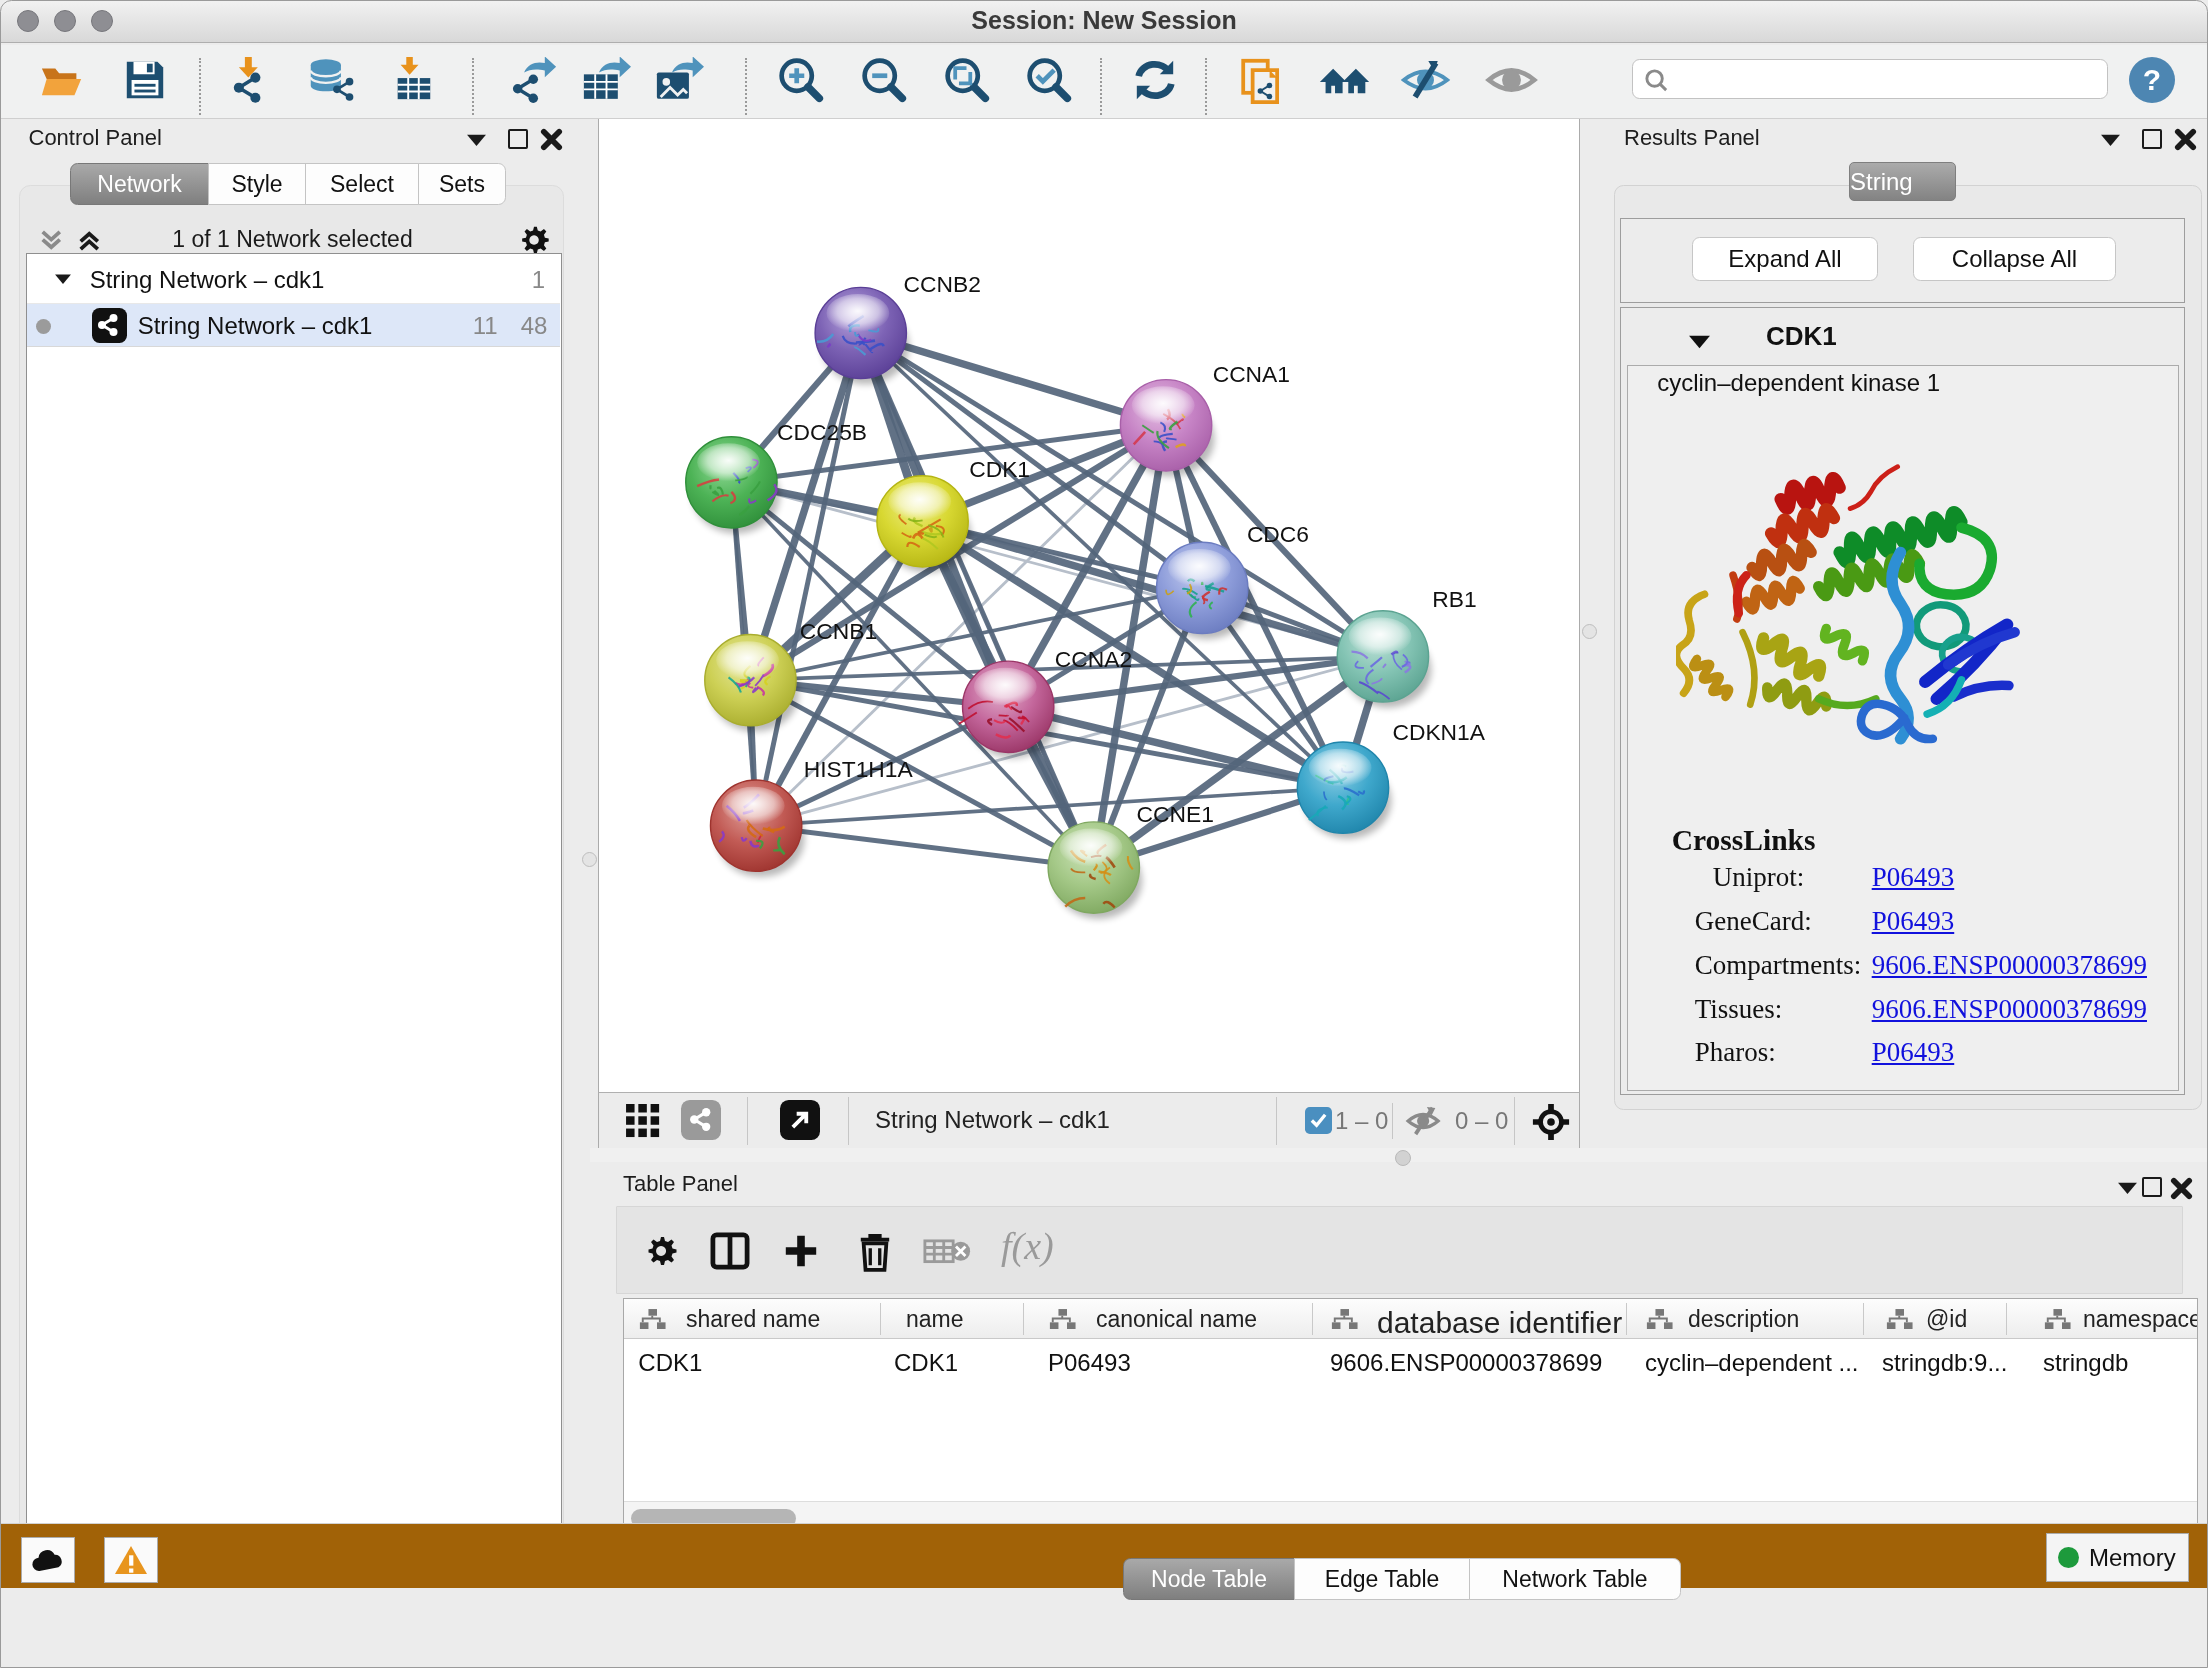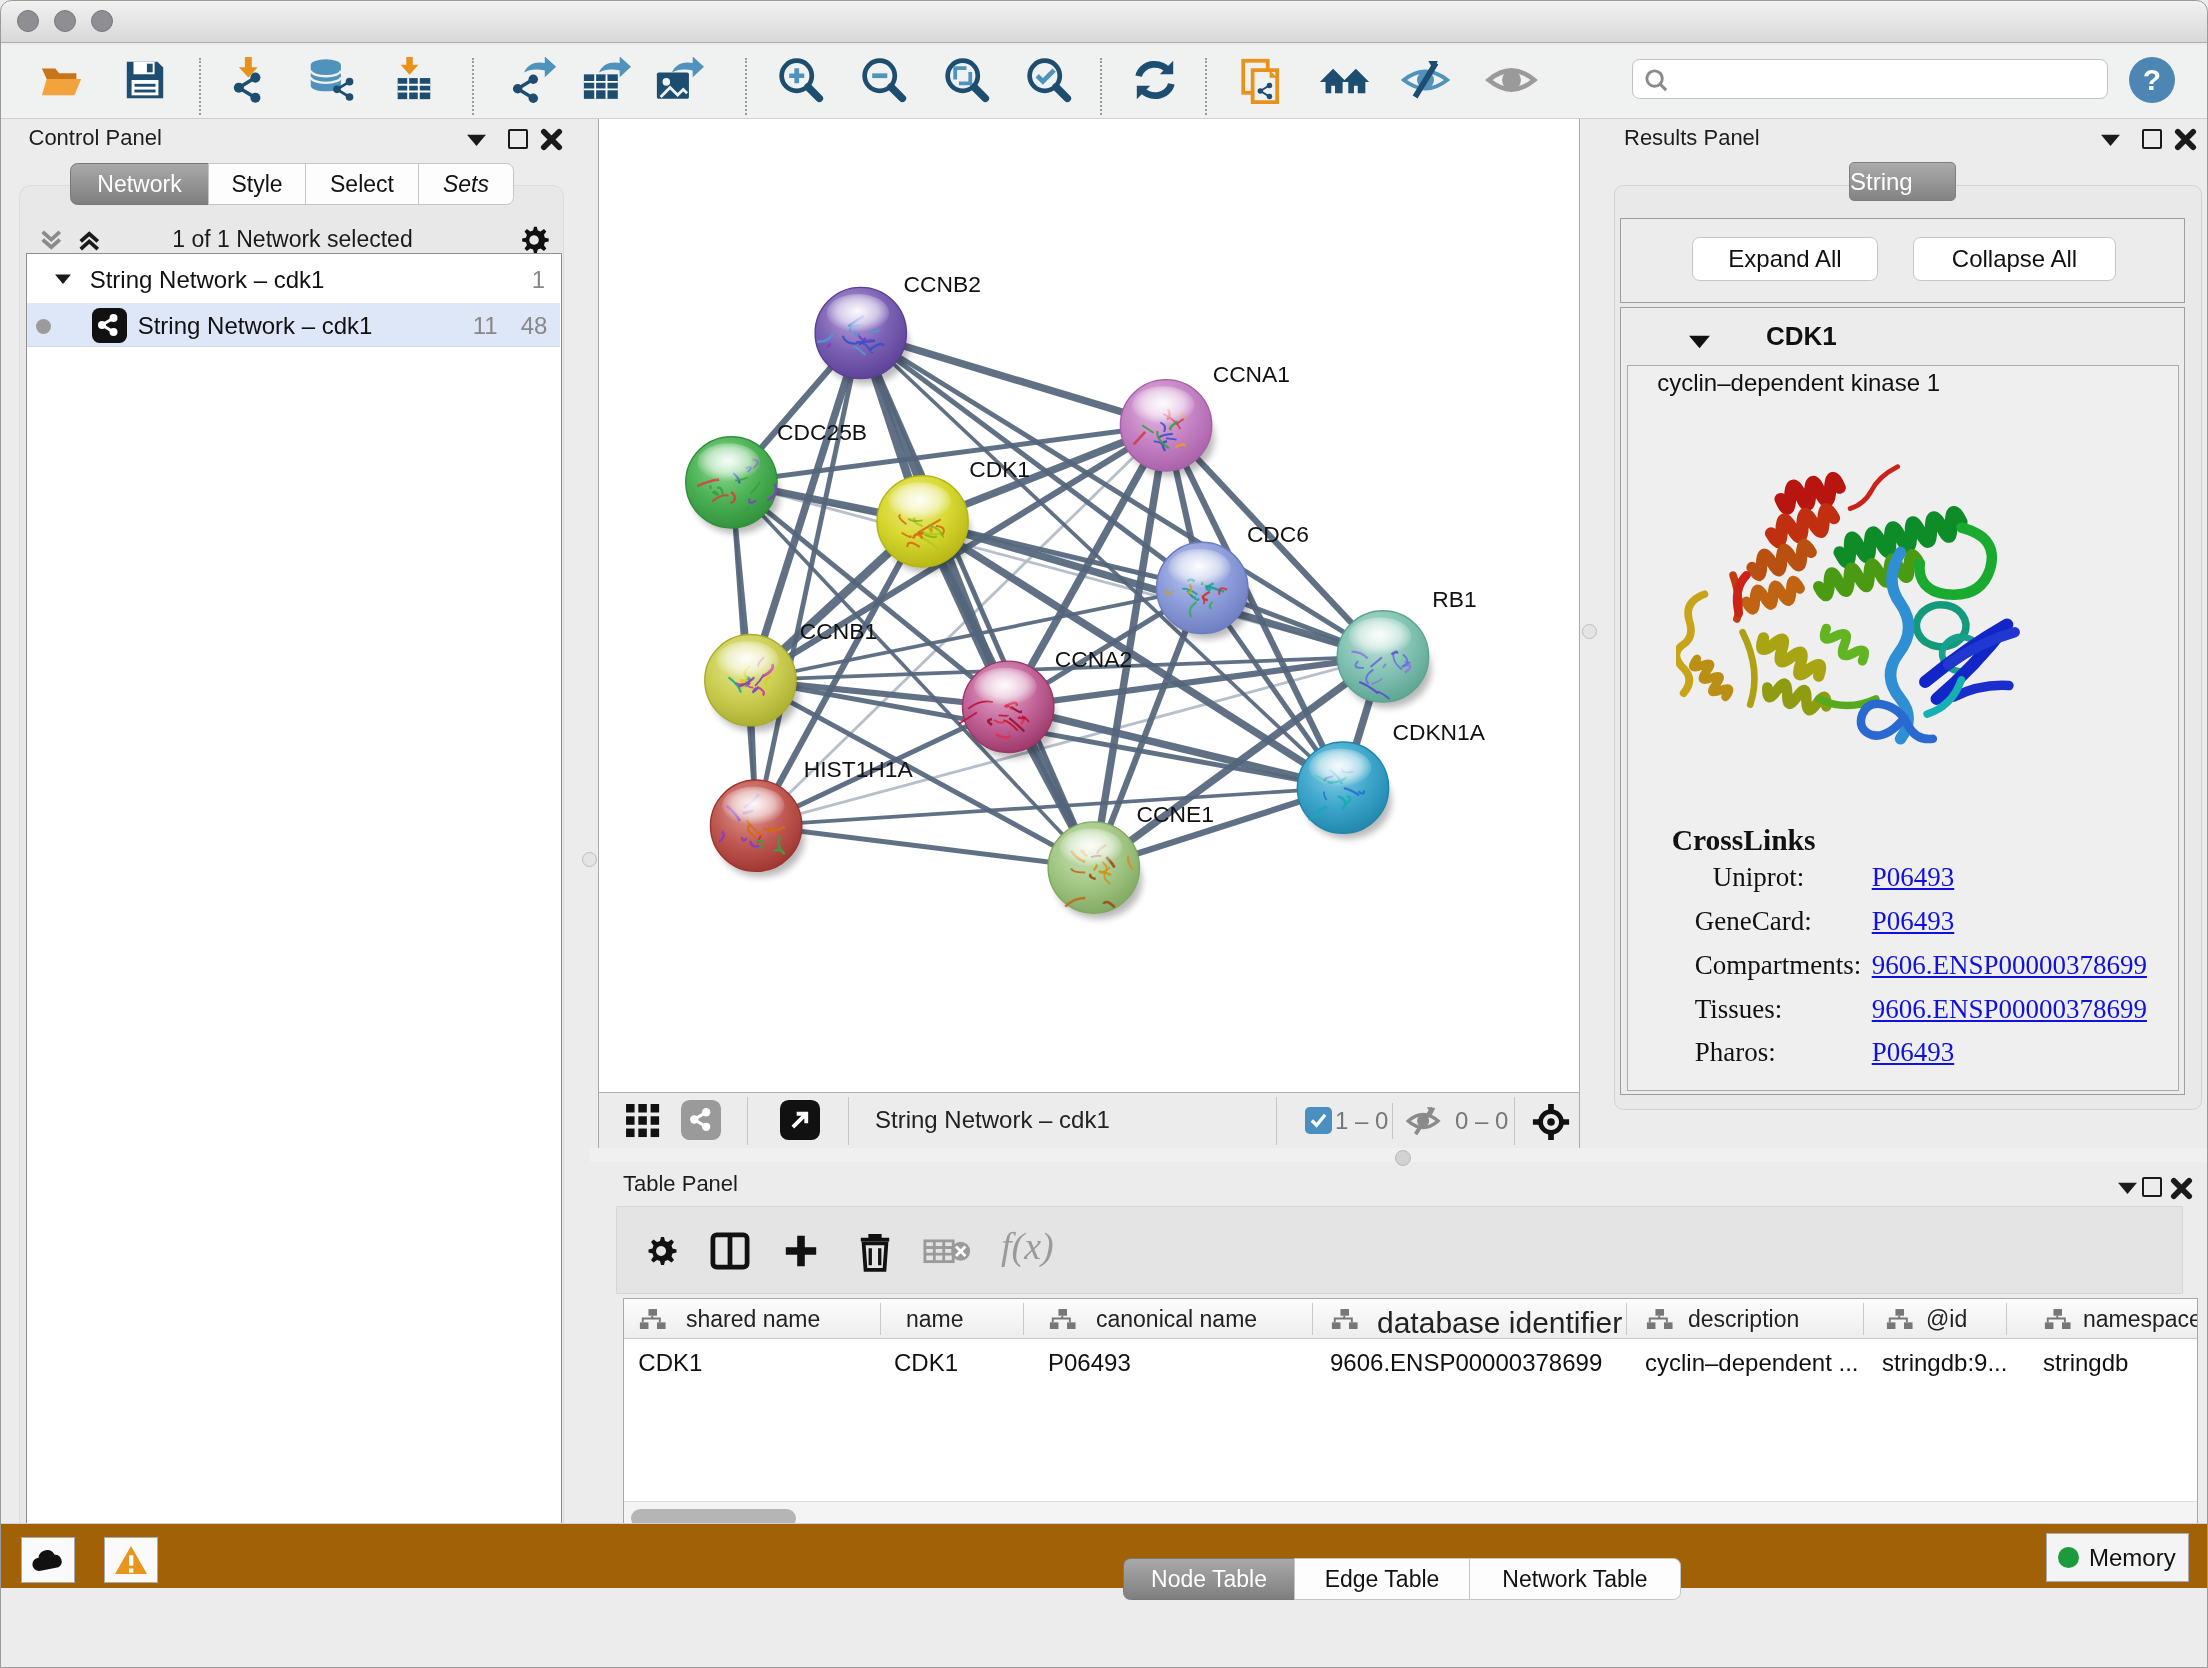--- a/index.html
+++ b/index.html
@@ -10,20 +10,21 @@
 svg.ic{display:block;}
 .tab{display:inline-block;text-align:center;font-size:23px;color:#111;background:#fdfdfd;border:1px solid #c4c4c4;padding:6.7px 0;}
 .seltab{background:linear-gradient(#a9a9a9,#7f7f7f);color:#fff;border-color:#787878;}
 </style></head>
 <body>
 <div id="frame"></div>
 <div class="abs" style="left:0;top:0;width:2208px;height:43px;background:linear-gradient(#f2f2f2,#d8d8d8);border-bottom:1.9px solid #aeaeae;border-radius:9.5px 9.5px 0 0;">
     <div class="abs" style="left:17px;top:9.5px;width:22px;height:22px;border-radius:50%;background:#8e8e93;border:1px solid #77777c;"></div>
     <div class="abs" style="left:54px;top:9.5px;width:22px;height:22px;border-radius:50%;background:#8e8e93;border:1px solid #77777c;"></div>
     <div class="abs" style="left:91px;top:9.5px;width:22px;height:22px;border-radius:50%;background:#8e8e93;border:1px solid #77777c;"></div>
+    <div class="abs" style="left:0;top:5.7px;width:2208px;text-align:center;font-size:25px;font-weight:bold;color:#3a3a3a;">Session: New Session</div>
   </div>
 <div class="abs" style="left:0;top:45px;width:2208px;height:74px;background:#f0f1f1;border-bottom:1px solid #cfcfcf;">
     <div class="tb-sep" style="left:199px;top:13.3px;"></div>
     <div class="tb-sep" style="left:472px;top:13.3px;"></div>
     <div class="tb-sep" style="left:745px;top:13.3px;"></div>
     <div class="tb-sep" style="left:1100px;top:13.3px;"></div>
     <div class="tb-sep" style="left:1205px;top:13.3px;"></div>
   </div>
 <div class="abs" style="left:39px;top:57px;width:46px;height:46px;">
     <svg class="ic" width="46" height="46" viewBox="0 0 48 48">
@@ -189,21 +190,21 @@
   </div>
 <div class="abs" style="left:2129px;top:57px;width:46px;height:46px;border-radius:50%;background:#4d86b2;color:#fff;font-size:30px;font-weight:bold;text-align:center;line-height:46px;">?</div>
 <div class="abs ptitle" style="left:28.5px;top:125px;">Control Panel</div>
 <svg class="abs ic" style="left:464px;top:131px;" width="25" height="17" viewBox="0 0 26 18">
     <path d="M3 4 h20 l-10 12 z" fill="#1a1a1a"></path>
   </svg>
 <div class="abs" style="left:508px;top:129px;width:20px;height:20px;border:2.9px solid #1a1a1a;border-radius:1.9px;"></div>
 <svg class="abs ic" style="left:540px;top:128px;width:23px;height:23px;" viewBox="0 0 24 24">
     <path d="M4 4 L20 20 M20 4 L4 20" stroke="#1a1a1a" stroke-width="6" stroke-linecap="round"></path>
   </svg>
-<div class="abs" style="left:70px;top:163px;z-index:5;"><div class="tab seltab" style="width:139px;border-radius:7.6px 0 0 7.6px;">Network</div><div class="tab" style="width:98px;margin-left:-1px;">Style</div><div class="tab" style="width:114px;margin-left:-1px;">Select</div><div class="tab" style="width:96px;margin-left:-1px;border-radius:0 7.6px 7.6px 0;font-style:italic;">Sets</div></div>
+<div class="abs" style="left:70px;top:163px;z-index:5;"><div class="tab seltab" style="width:139px;border-radius:7.6px 0 0 7.6px;">Network</div><div class="tab" style="width:98px;margin-left:-1px;">Style</div><div class="tab" style="width:114px;margin-left:-1px;">Select</div><div class="tab" style="width:88px;margin-left:-1px;border-radius:0 7.6px 7.6px 0;">Sets</div></div>
 <div class="abs" style="left:19px;top:185px;width:545px;height:1392px;background:#e8e8e8;border-radius:11.4px;border:1px solid #dcdcdc;">
     <svg class="abs ic" style="left:17px;top:42px;" width="28.5" height="25" viewBox="0 0 30 26">
       <g fill="none" stroke="#8a8a8a" stroke-width="4">
         <path d="M6 4 l9 8 9 -8"></path>
         <path d="M6 12 l9 8 9 -8"></path>
       </g>
     </svg>
     <svg class="abs ic" style="left:55px;top:42px;" width="28.5" height="25" viewBox="0 0 30 26">
       <g fill="none" stroke="#1a1a1a" stroke-width="4">
         <path d="M6 22 l9 -8 9 8"></path>

